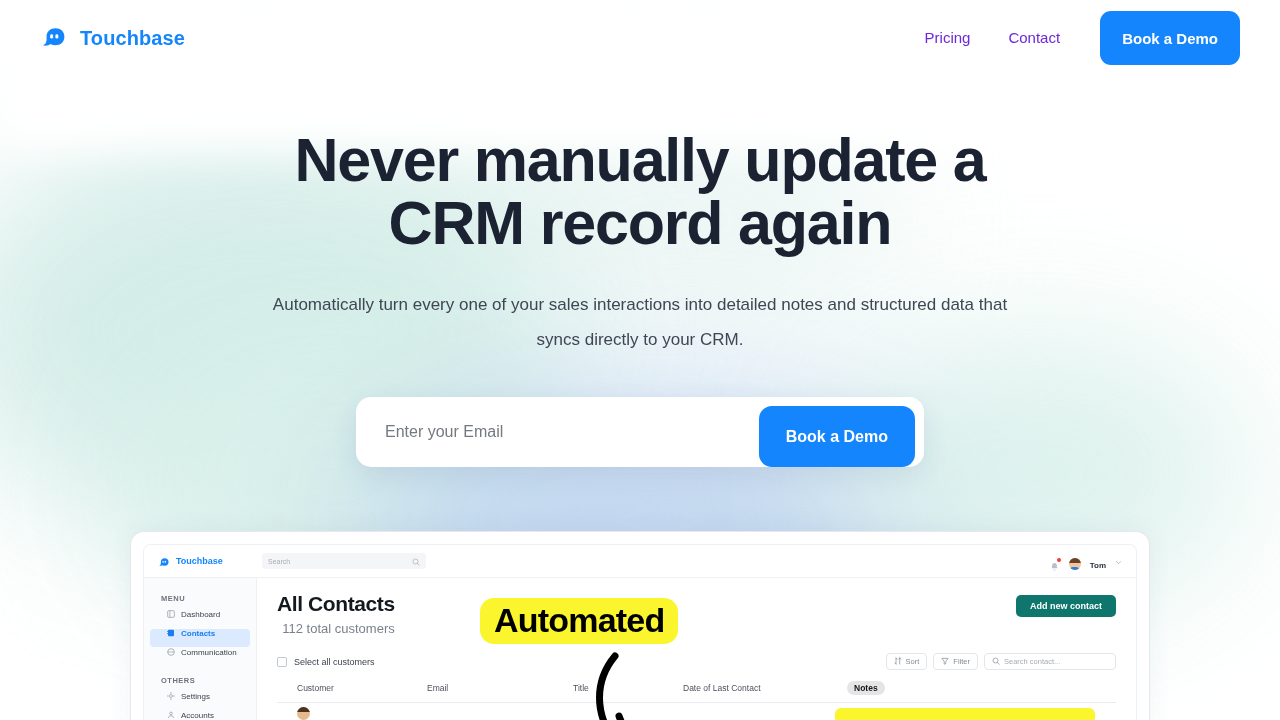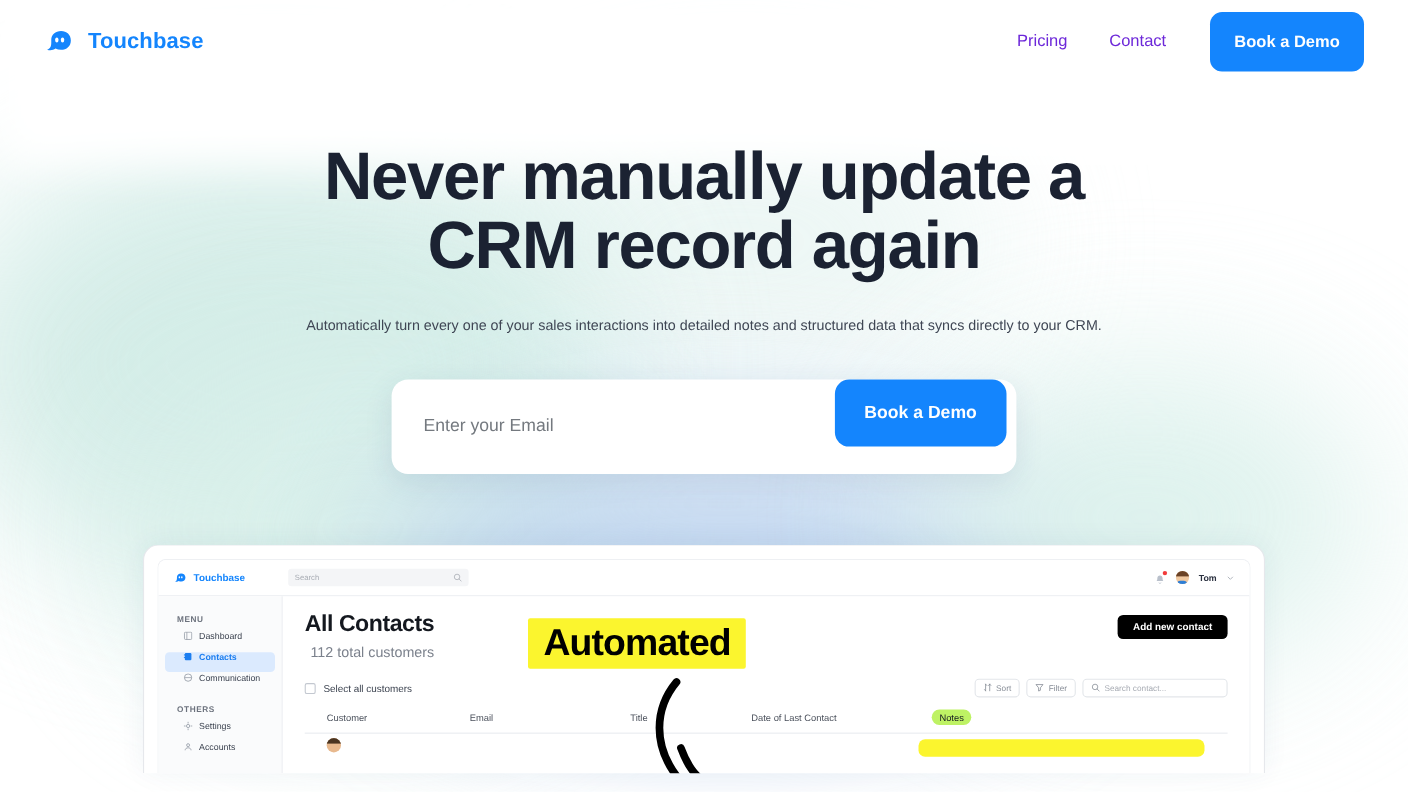--- a/index.html
+++ b/index.html
@@ -43,29 +43,29 @@
     white-space: nowrap;
   }
 
   
   .hero { text-align: center; padding-top: 53px; }
   h1.hero-title {
     font-size: 61px; line-height: 63px; font-weight: 700; color: #1b2232;
     letter-spacing: -1.2px; max-width: 840px; margin: 0 auto;
   }
   .hero-sub {
-    margin: 32px auto 0; max-width: 760px; font-size: 13px; line-height: 18px;
+    margin: 32px auto 0; max-width: 760px; font-size: 17px; line-height: 35px;
     color: #3f4654;
   }
 
   
   .form-wrap { display: flex; justify-content: center; margin-top: 40px; }
   .email-form {
-    width: 568px; height: 86px; background: #fff; border-radius: 15px;
-    display: flex; align-items: flex-start; padding: 0 9px 0 0;
+    width: 568px; height: 70px; background: #fff; border-radius: 15px;
+    display: flex; align-items: flex-end; padding: 0 9px 0 0;
     box-shadow: 0 8px 26px rgba(40,70,120,.10);
   }
   .email-input {
     flex: 1; border: none; outline: none; background: transparent;
     font-family: inherit; font-size: 16px; color: #2b3140;
     padding: 0 20px 0 29px; height: 100%;
   }
   .email-input::placeholder { color: #74797f; }
   .btn-demo-form {
     background: #1485fd; color: #fff; border: none; font-family: inherit;
@@ -94,21 +94,21 @@
     flex: 0 0 33px;
   }
   .app-brand { display: flex; align-items: center; gap: 5px; width: 104px; }
   .app-brand-logo { width: 13px; height: 13px; position: relative; }
   .app-brand-name { font-size: 9px; font-weight: 700; color: #1485fd; }
   .app-search {
     width: 164px; height: 16px; background: #f4f5f7; border-radius: 3px;
     display: flex; align-items: center; padding: 0 6px; gap: 4px;
   }
   .app-search-text { font-size: 7px; color: #a8acb4; flex: 1; }
-  .app-topbar-right { margin-left: auto; display: flex; align-items: center; gap: 9px; }
+  .app-topbar-right { margin-left: auto; display: flex; align-items: flex-end; gap: 9px; }
   .bell { position: relative; width: 11px; height: 11px; }
   .bell-dot {
     position: absolute; right: -1px; top: -1px; width: 4px; height: 4px;
     border-radius: 50%; background: #f23b3b;
   }
   .avatar {
     width: 12px; height: 12px; border-radius: 50%; overflow: hidden;
     background: #f0c8a0; position: relative; flex: 0 0 12px;
   }
   .avatar .hair { position: absolute; left: 0; top: 0; width: 100%; height: 38%; background: #6b4226; }
@@ -132,21 +132,21 @@
   }
   .side-item.active { background: #dbeafe; color: #1c7ef0; font-weight: 600; }
   .side-ico { width: 8px; height: 8px; flex: 0 0 8px; display: block; }
   .side-spacer { height: 9px; }
 
   .app-main { flex: 1; padding: 14px 20px 0 20px; position: relative; min-width: 0; }
   .main-head { display: flex; align-items: flex-start; }
   .main-title { font-size: 21px; font-weight: 800; color: #14181f; letter-spacing: -.4px; }
   .main-count { font-size: 13px; color: #7b818c; margin-top: 5px; text-align: right; }
   .btn-add {
-    margin-left: auto; background: #000000; color: #fff; border: none;
+    margin-left: auto; background: #0f766e; color: #fff; border: none;
     font-family: inherit; font-size: 9px; font-weight: 600; height: 22px;
     padding: 0 14px; border-radius: 5px; cursor: pointer; white-space: nowrap;
     margin-top: 3px;
   }
 
   .select-row { display: flex; align-items: center; margin-top: 17px; }
   .checkbox {
     width: 10px; height: 10px; border: 1px solid #c3c8d0; border-radius: 2px;
     background: #fff; flex: 0 0 10px;
   }
@@ -163,38 +163,38 @@
   .tbl-head {
     display: flex; align-items: center; margin-top: 11px;
     padding: 0 0 7px 0; border-bottom: 1px solid #e9ebef; position: relative;
   }
   .th { font-size: 8.5px; color: #4b515c; }
   .th.c1 { width: 150px; padding-left: 20px; }
   .th.c2 { width: 146px; }
   .th.c3 { width: 110px; }
   .th.c4 { width: 164px; }
   .th.c5 {
-    background: #bef264; color: #14181f; border-radius: 7px;
-    padding: 2px 7px; font-weight: 400;
+    background: #e5e5e5; color: #14181f; border-radius: 7px;
+    padding: 2px 7px; font-weight: 700;
   }
   .tbl-row-stub { height: 14px; position: relative; }
   .note-pill {
     position: absolute; left: 558px; top: 5px; width: 260px; height: 16px;
     background: #fbf52e; border-radius: 6px;
   }
   .avatar-stub {
     position: absolute; left: 20px; top: 4px; width: 13px; height: 13px;
     border-radius: 50%; background: #e8b98e; overflow: hidden;
   }
   .avatar-stub .hair { position: absolute; left:0; top:0; width:100%; height:40%; background:#4a3421; }
 
   
   .automated-badge {
     position: absolute; left: 349px; top: 66px; z-index: 6;
-    background: #fbf52e; border-radius: 2px; padding: 4px 14px 6px 14px;
+    background: #fbf52e; border-radius: 14px; padding: 4px 14px 6px 14px;
     font-size: 34px; font-weight: 800; color: #000; letter-spacing: -.8px;
     line-height: 36px;
   }
   .arrow-svg { position: absolute; left: 440px; top: 120px; z-index: 7; }
 </style>
 </head>
 <body>
 
 <div class="bg-wrap">
   <div class="glow glow-mint-top"></div>

